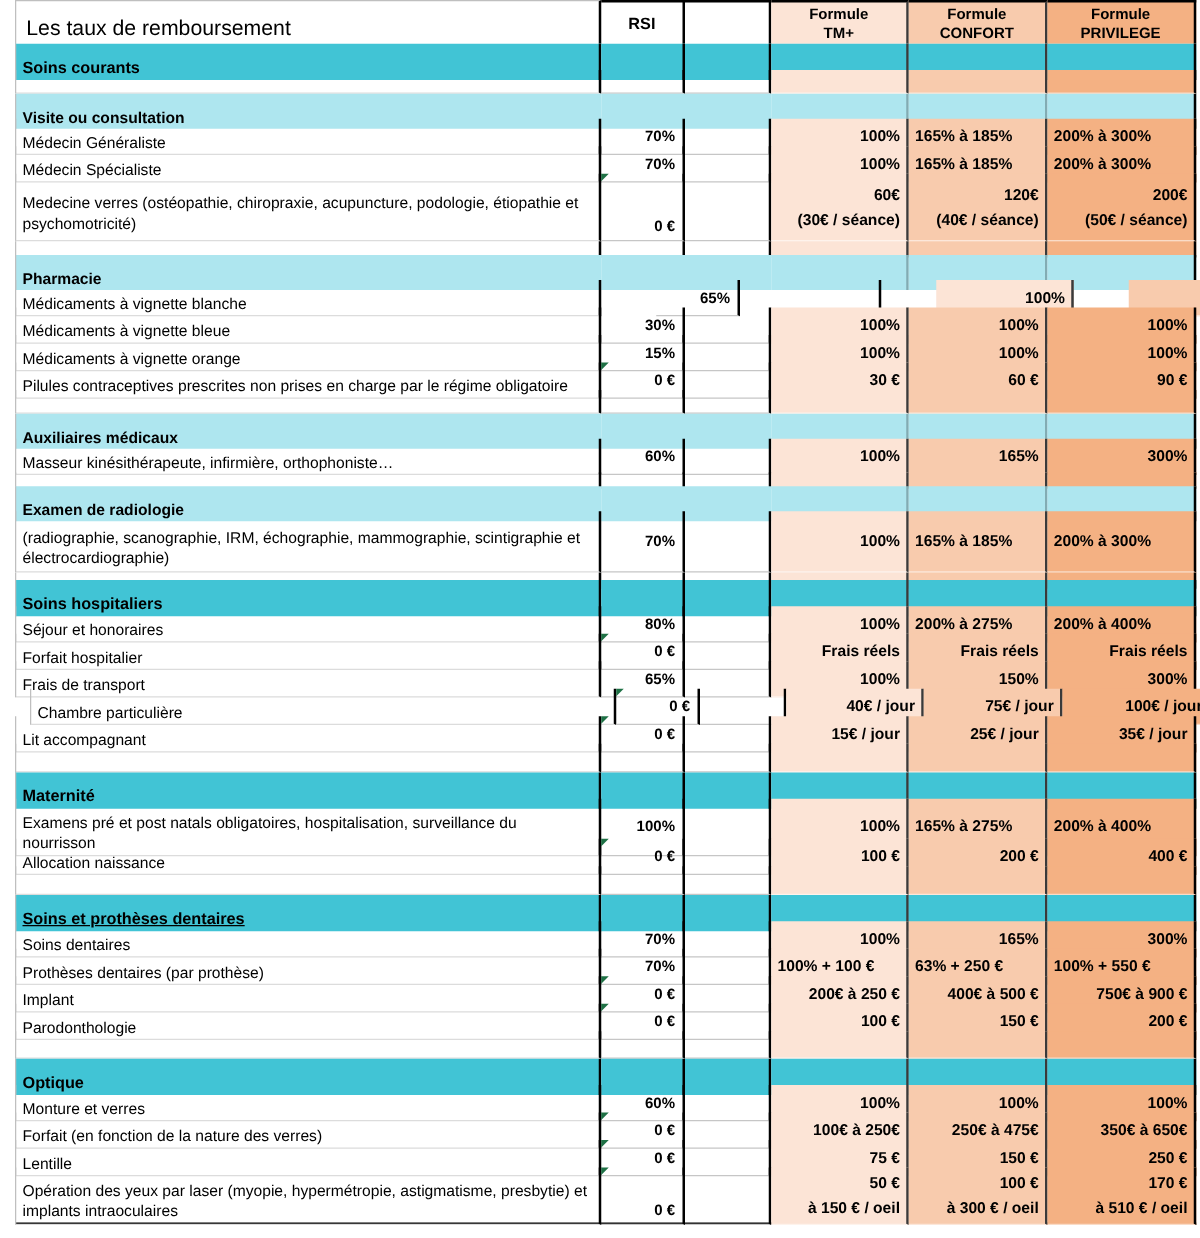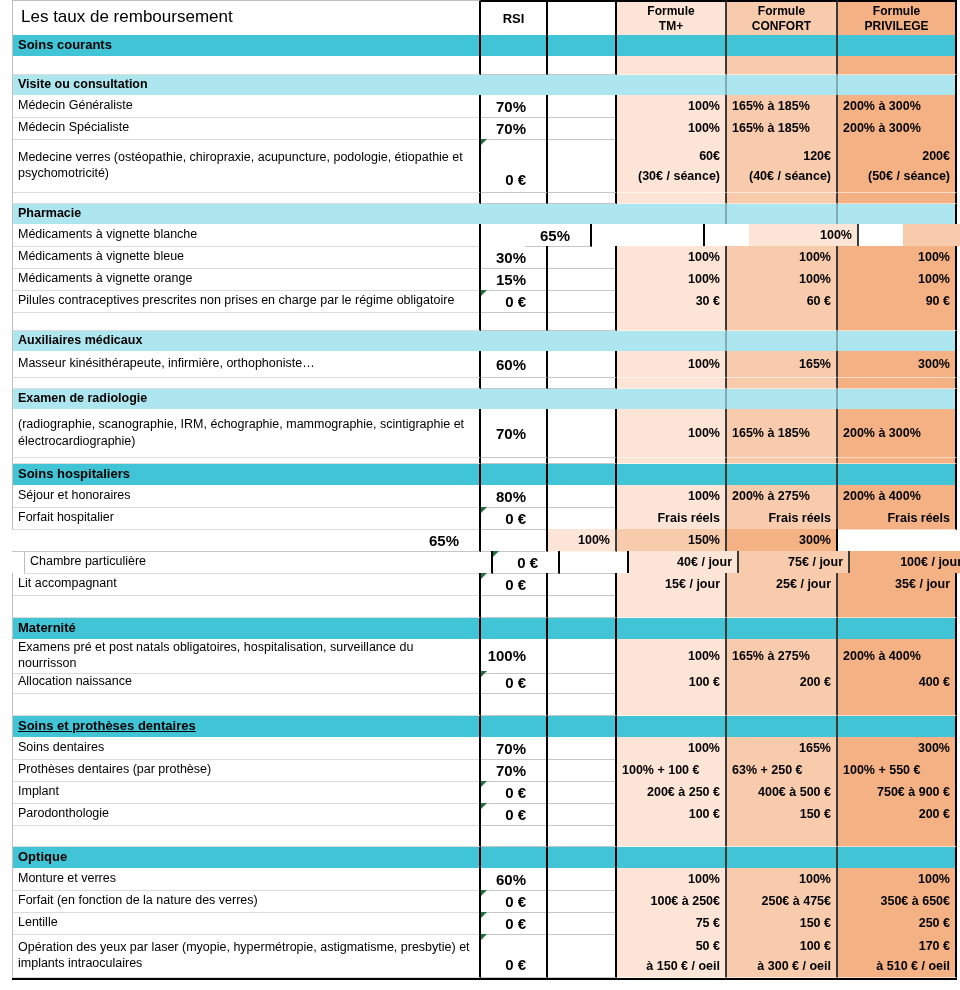--- a/index.html
+++ b/index.html
@@ -5,24 +5,24 @@
   html,body { margin:0; padding:0; background:#ffffff; }
   body { width:960px; height:990px; font-family:"Liberation Sans", sans-serif; color:#000; }
 
   .sheet { width:945px; margin:0 0 0 12px; border-bottom:2px solid #000; }
 
   .row { display:grid; grid-template-columns:469px 67px 69px 110px 111px 119px; }
   .cell { box-sizing:border-box; position:relative; min-width:0; }
 
   
   .c0 { border-left:1px solid #BFBFBF; border-right:2px solid #000;
-        display:flex; align-items:center; padding:0 4px 1px 5px;
+        display:flex; align-items:center; padding:11px 4px 1px 5px;
         font-size:12.5px; line-height:1.3; }
   .c1 { border-right:2px solid #000; display:flex; align-items:center;
-        justify-content:flex-end; padding:0 20px 0 0; font-weight:bold; font-size:15px; }
+        justify-content:flex-end; padding:0 6px 0 0; font-weight:bold; font-size:12px; }
   .c2 { border-right:2px solid #000; }
   .c3,.c4,.c5 { display:flex; flex-direction:column; justify-content:center;
         align-items:flex-end; padding:1px 5px; font-weight:bold; font-size:12.5px;
         line-height:20px; text-align:right; }
   .c3 { background:var(--tm); border-right:2px solid #3a3a3a; }
   .c4 { background:var(--confort); border-right:2px solid #3a3a3a; }
   .c5 { background:var(--privilege); border-right:2px solid #000; }
   .cell.left { align-items:flex-start; text-align:left; }
 
   
@@ -378,20 +378,23 @@
           <div>Frais réels</div>
         </div>
         <div class="cell c4">
           <div>Frais réels</div>
         </div>
         <div class="cell c5">
           <div>Frais réels</div>
         </div>
       </div>
       <div class="row data" style="height: 22px;">
+        <div class="cell c0">
+          <span>Frais de transport</span>
+        </div>
         <div class="cell c1">
           <span>65%</span>
         </div>
         <div class="cell c2"></div>
         <div class="cell c3">
           <div>100%</div>
         </div>
         <div class="cell c4">
           <div>150%</div>
         </div>

